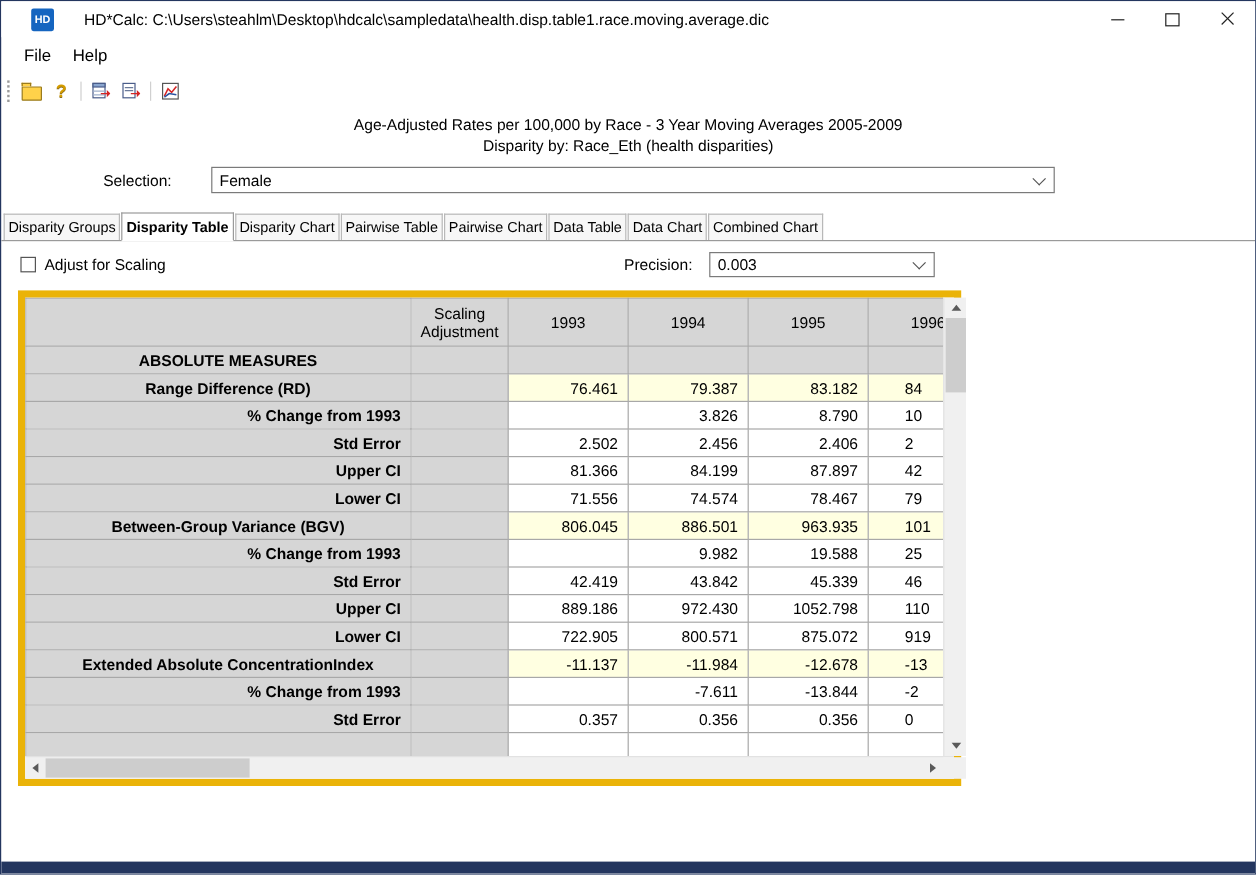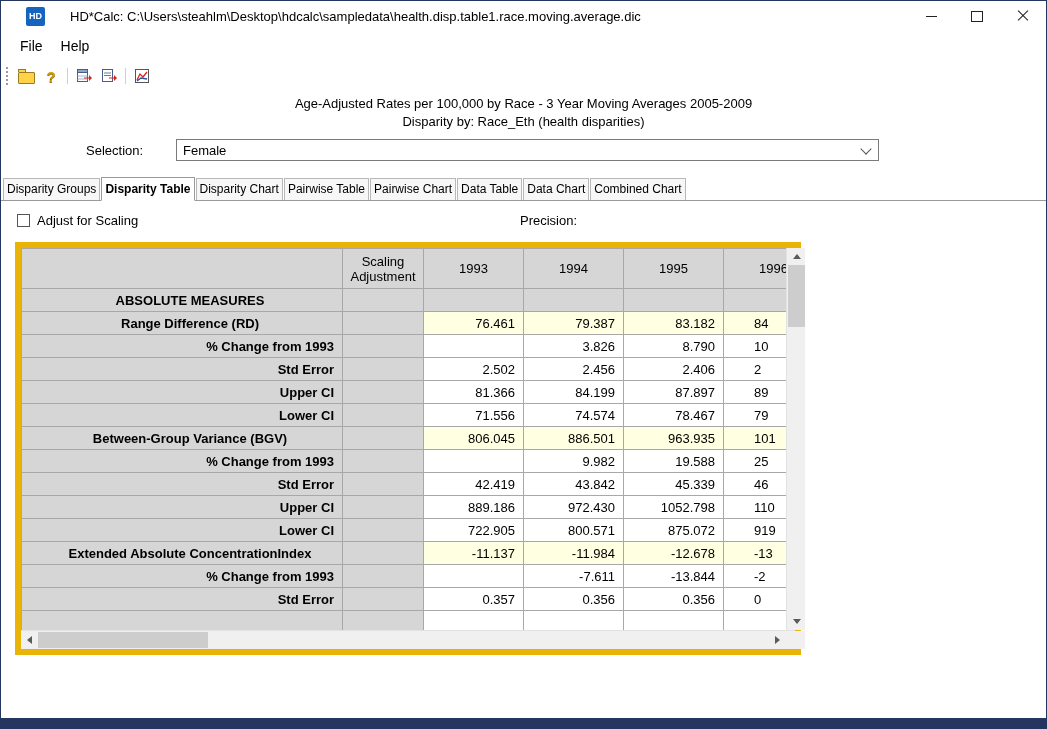--- a/index.html
+++ b/index.html
@@ -171,20 +171,24 @@
       <div class="tab">Data Table</div>
       <div class="tab">Data Chart</div>
       <div class="tab">Combined Chart</div>
     </div>
 
   <div class="controls-row">
     <span class="checkbox"></span>
     <span class="cb-label">Adjust for Scaling</span>
     <span class="precision-group">
       <span class="precision-label">Precision:</span>
+      <span class="combo precision-combo">
+        <span>0.003</span>
+        <span class="chev"></span>
+      </span>
     </span>
   </div>
 
   <div class="table-area">
     <div class="table-body">
       <div class="viewport">
         <table>
           <colgroup>
             <col style="width:321px">
               <col style="width:81px">
@@ -235,21 +239,21 @@
                 <td class="num">2.456</td>
                 <td class="num">2.406</td>
                 <td class="num clip">2</td>
               </tr>
               <tr class="sub">
                 <td class="lbl">Upper CI</td>
                 <td class="scaling"></td>
                 <td class="num">81.366</td>
                 <td class="num">84.199</td>
                 <td class="num">87.897</td>
-                <td class="num clip">89</td>
+                <td class="num clip">42</td>
               </tr>
               <tr class="sub">
                 <td class="lbl">Lower CI</td>
                 <td class="scaling"></td>
                 <td class="num">71.556</td>
                 <td class="num">74.574</td>
                 <td class="num">78.467</td>
                 <td class="num clip">79</td>
               </tr>
               <tr class="measure">

